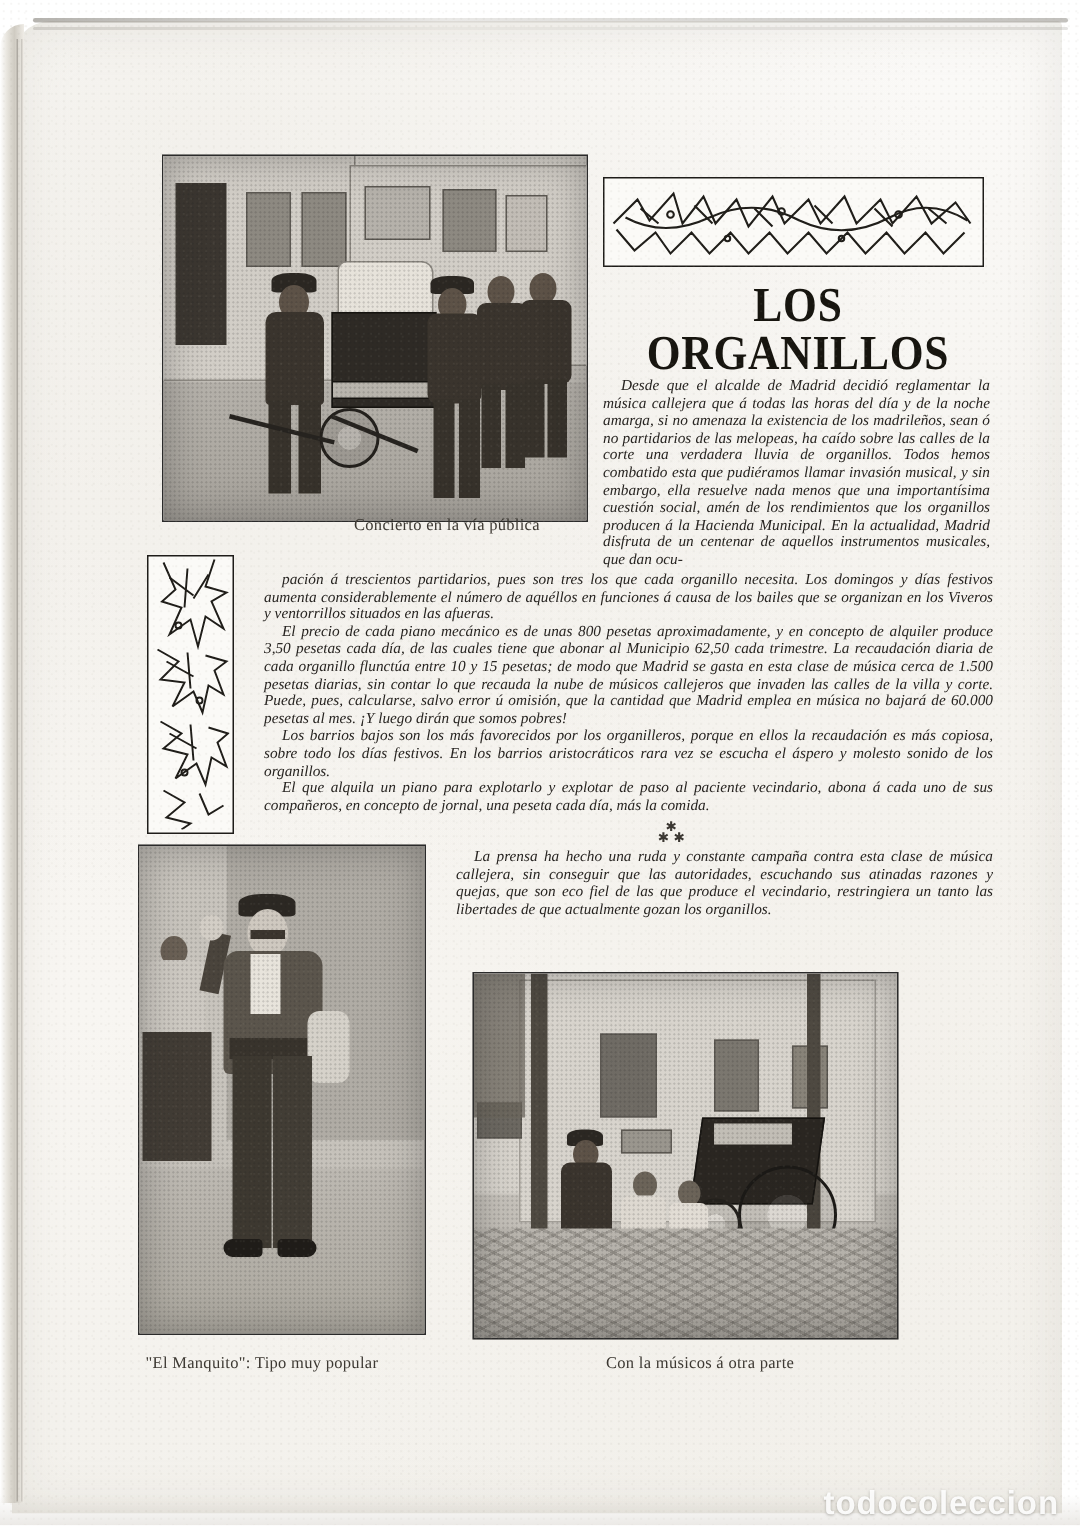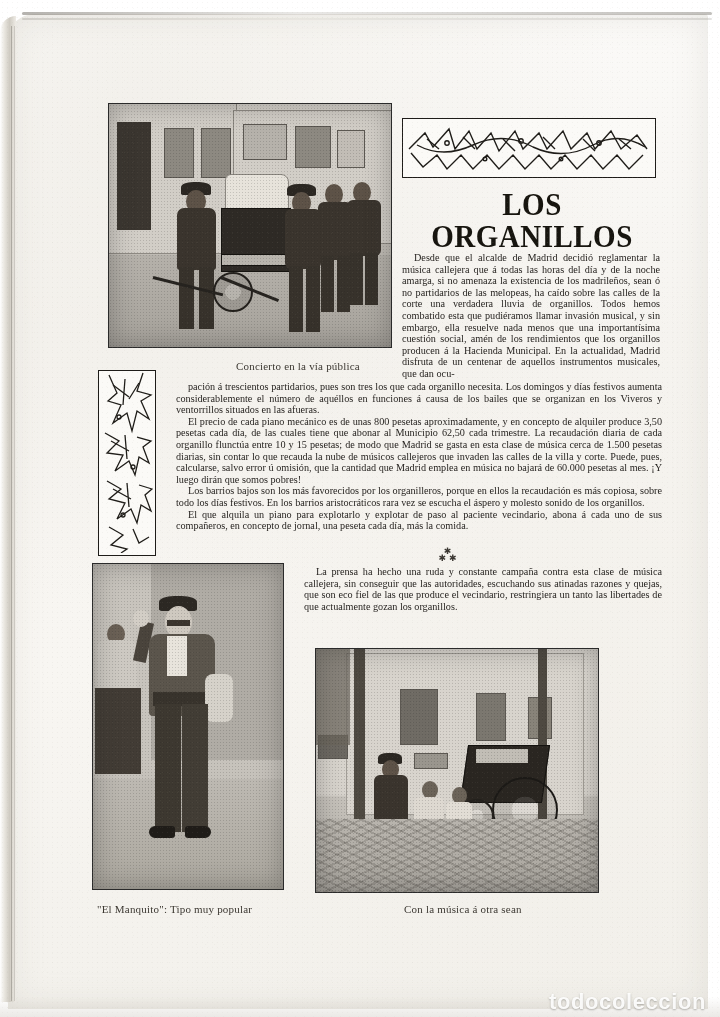--- a/index.html
+++ b/index.html
@@ -164,21 +164,21 @@
 
   
   .caption {
     position: absolute;
     font-family: "Liberation Serif", serif;
     font-size: 11px;
     color: #3c3832;
     letter-spacing: .2px;
     white-space: nowrap;
   }
-  #cap-top   { left: 236px; top: 360px; }
+  #cap-top   { left: 236px; top: 344px; }
   #cap-left  { left: 97px;  top: 903px; }
   #cap-right { left: 404px; top: 903px; }
 
   
   #article {
     position: absolute;
     left: 96px;
     top: 118px;
     width: 566px;
     height: 520px;
@@ -227,21 +227,21 @@
   p.body {
     margin: 0;
     font-family: "Liberation Serif", serif;
     font-size: 10.2px;
     line-height: 11.6px;
     color: #262320;
     text-align: justify;
     text-justify: inter-word;
     hyphens: auto;
   }
-  p.body.ind { text-indent: 12px; }
+  p.body.ind { text-indent: 12px; font-style: italic; }
 
   .lede { width: 258px; margin-top: 4px; }
 
   
   .wide {
     position: absolute;
     left: 80px;
     top: 263px;
     width: 486px;
   }
@@ -426,21 +426,21 @@
       <div class="head" style="left:136px; top:138px; width:15px; height:17px; background:#6b6358;"></div>
       <div style="position:absolute; left:130px; top:153px; width:26px; height:40px; background:#e2ddd5; border-radius:5px;"></div>
       <div class="leg" style="left:133px; top:190px; width:9px; height:28px;"></div>
       <div class="leg" style="left:145px; top:190px; width:9px; height:28px;"></div>
     </div>
 
     <div class="cobbles"></div>
     <div class="halftone"></div>
     <div class="vig"></div>
   </div>
-  <div class="caption" id="cap-right">Con la música á otra sean</div>
+  <div class="caption" id="cap-right">Con la músicos á otra parte</div>
 
   <div id="article">
 
     <div class="orn-v">
       <svg width="54" height="182" viewBox="0 0 54 182">
         <g fill="none" stroke="#1f1d19" stroke-width="1.3">
           <path d="M10 4 L18 22 L9 30 L22 34 L14 52 L28 42 L33 60 L38 40 L50 48 L42 30 L52 24 L38 20 L44 2"></path>
           <path d="M26 8 L24 34 M14 14 L30 26 M40 12 L30 28"></path>
           <path d="M6 62 L20 70 L8 82 L24 84 L16 100 L30 90 L36 104 L40 86 L50 92 L44 76 L52 70 L38 66"></path>
           <path d="M26 64 L28 88 M12 70 L30 80"></path>

